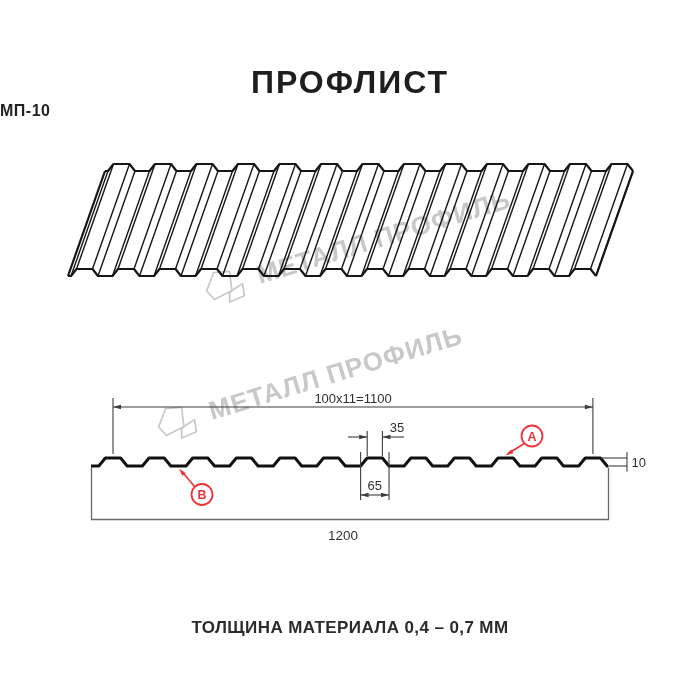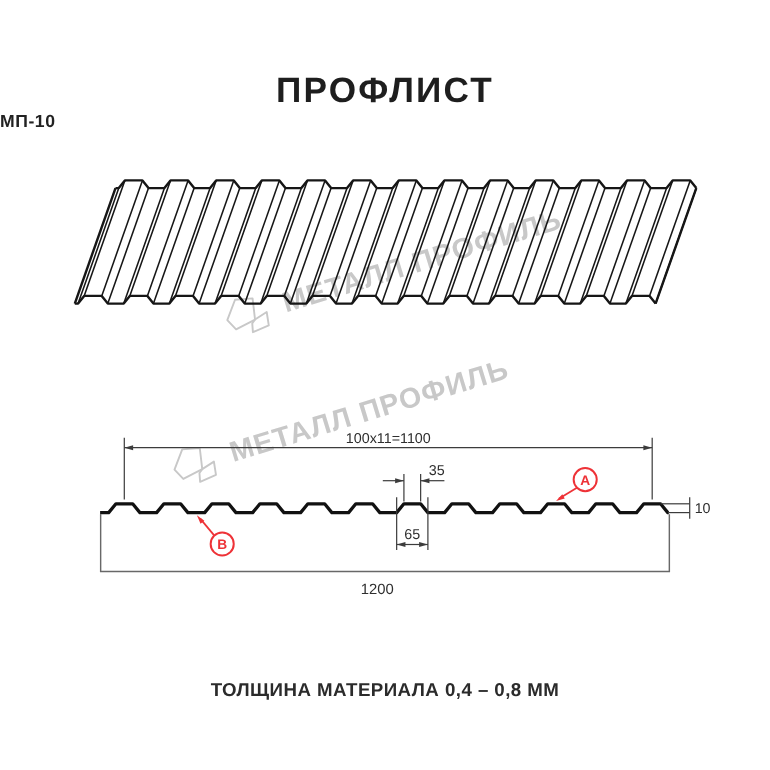--- a/index.html
+++ b/index.html
@@ -177,15 +177,15 @@
     </g>
 
     <g>
       <line class="red-ln" x1="194.5" y1="486.5" x2="182" y2="471.5"></line>
       <polygon class="red-arrow" points="179,468.5 185.8,473.3 182.3,476.1"></polygon>
       <circle class="red-circle" cx="202" cy="494.5" r="10.5"></circle>
       <text class="red-letter" x="202" y="499" text-anchor="middle">B</text>
     </g>
   </svg>
 
-  <div class="footer-note">ТОЛЩИНА МАТЕРИАЛА 0,4 – 0,8 ММ</div>
+  <div class="footer-note">ТОЛЩИНА МАТЕРИАЛА 0,4 – 0,7 ММ</div>
 
 </div>
 
 </body></html>

